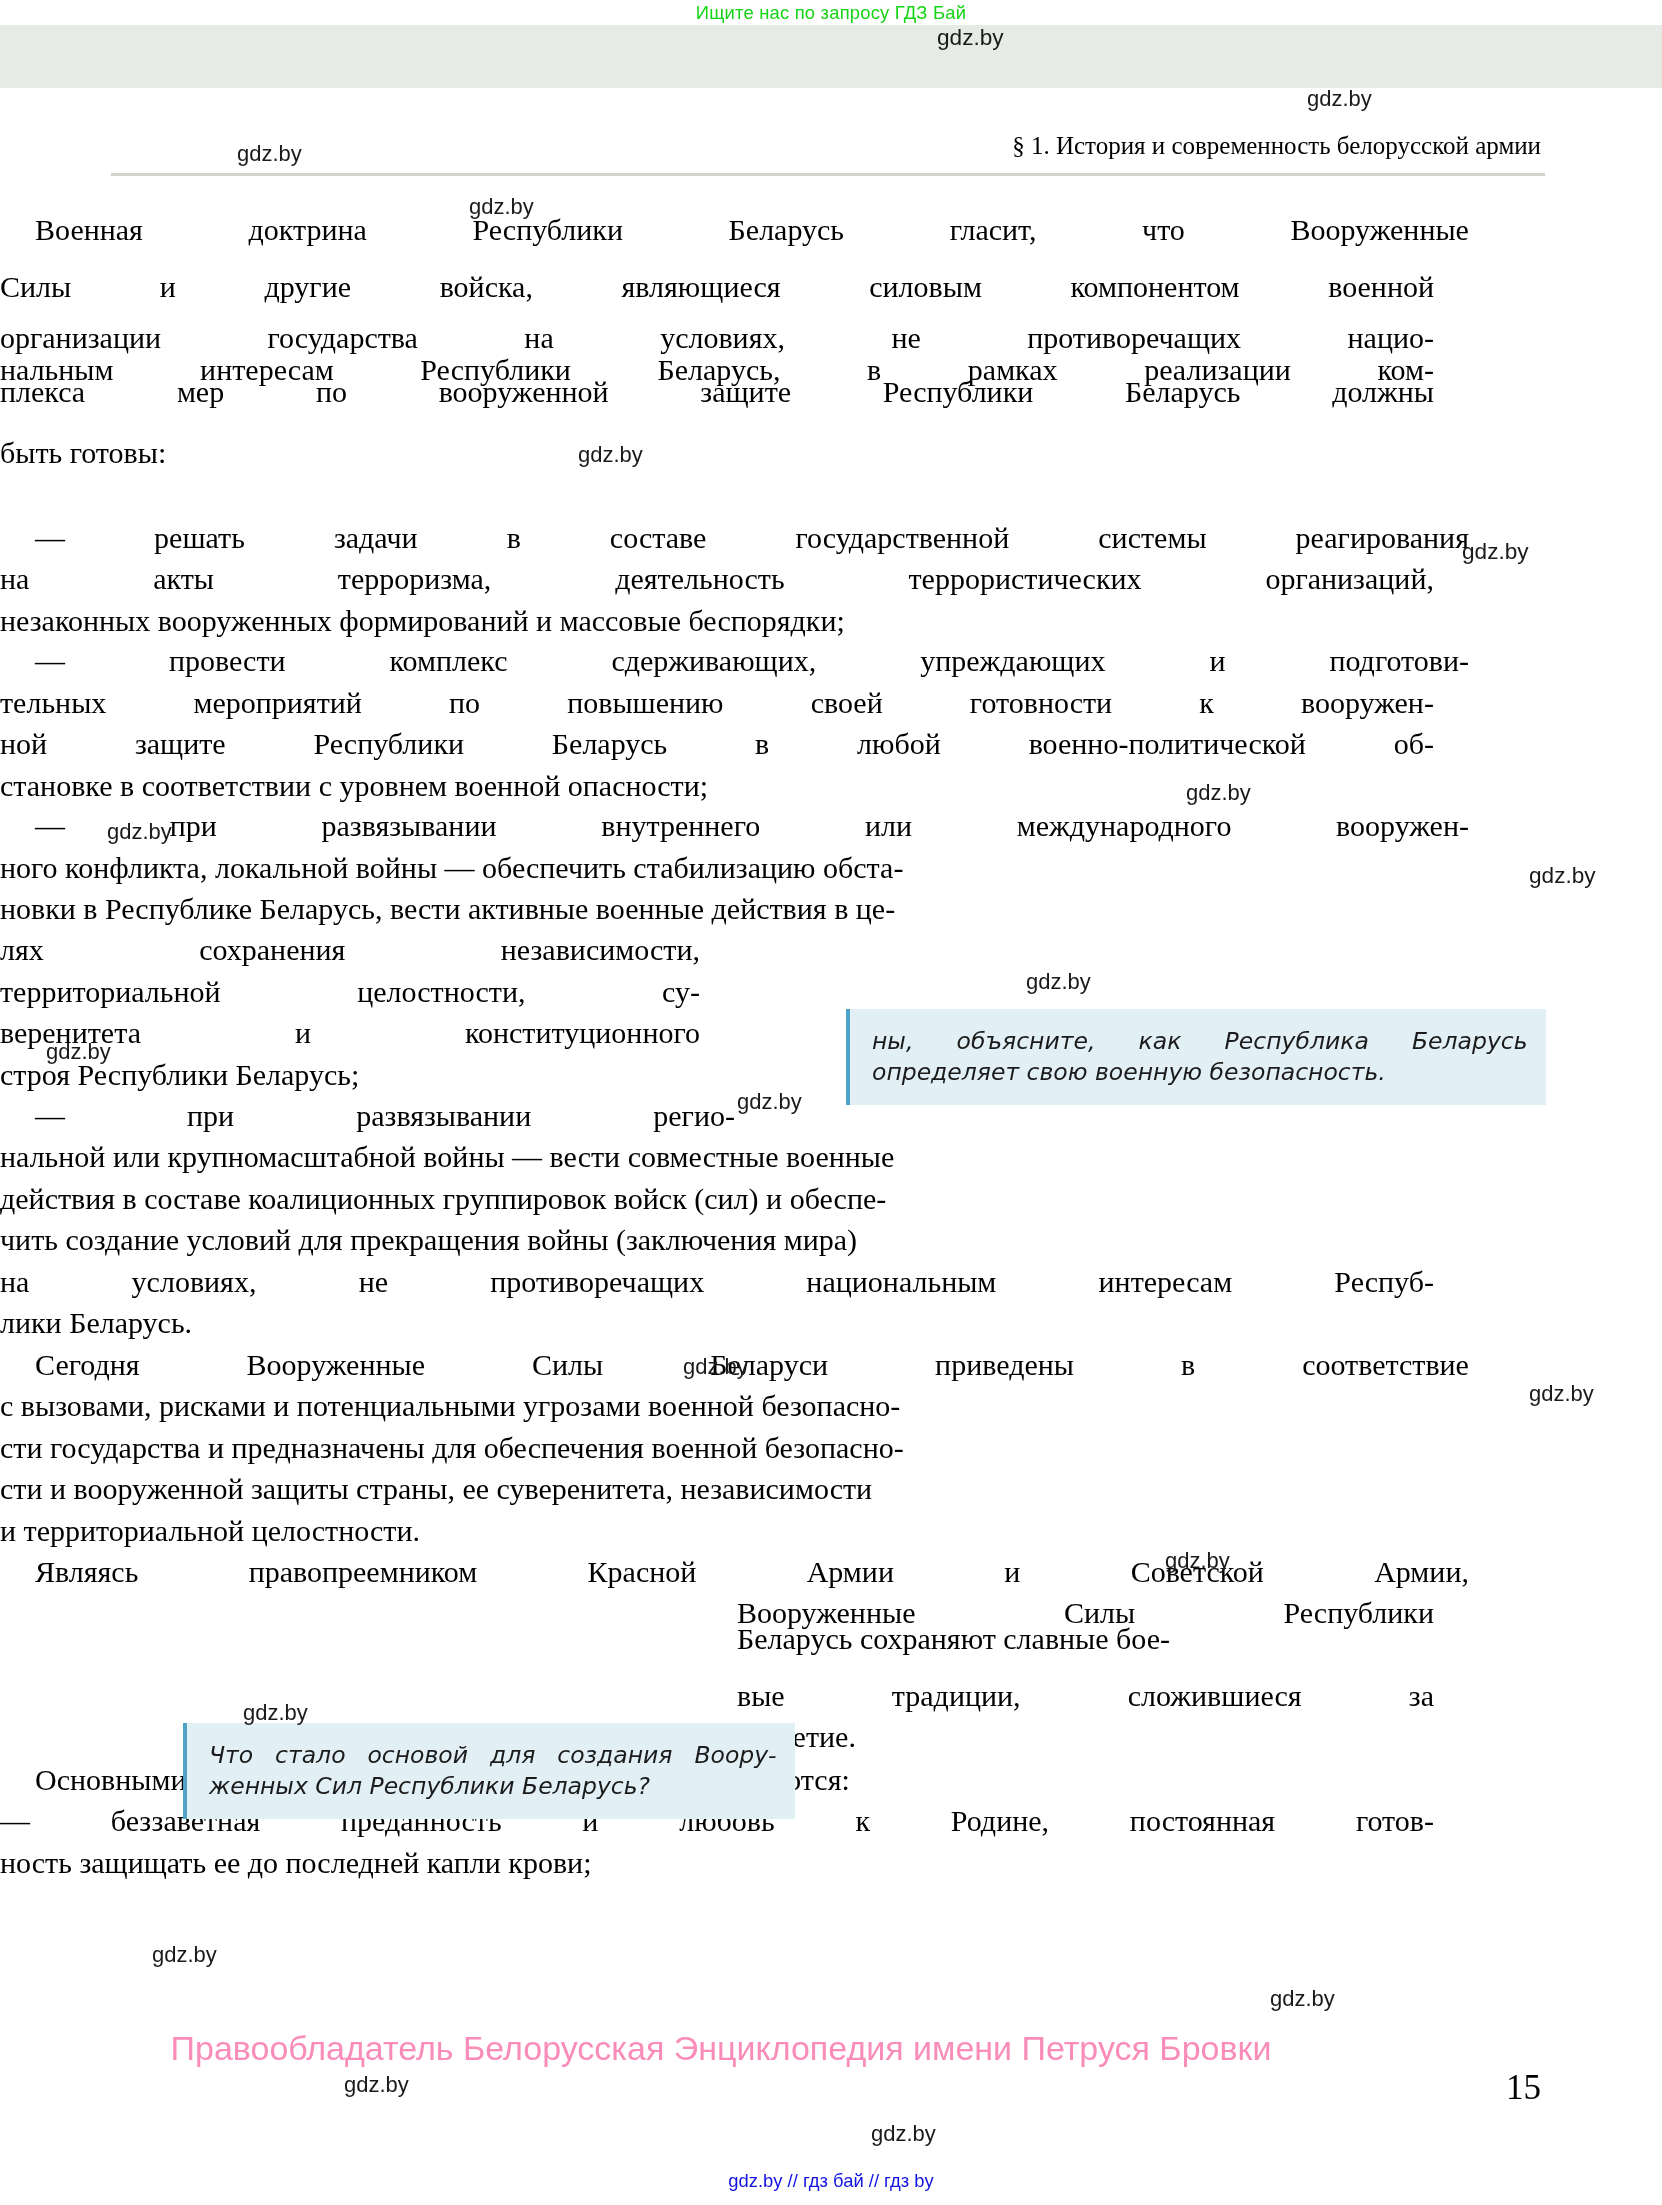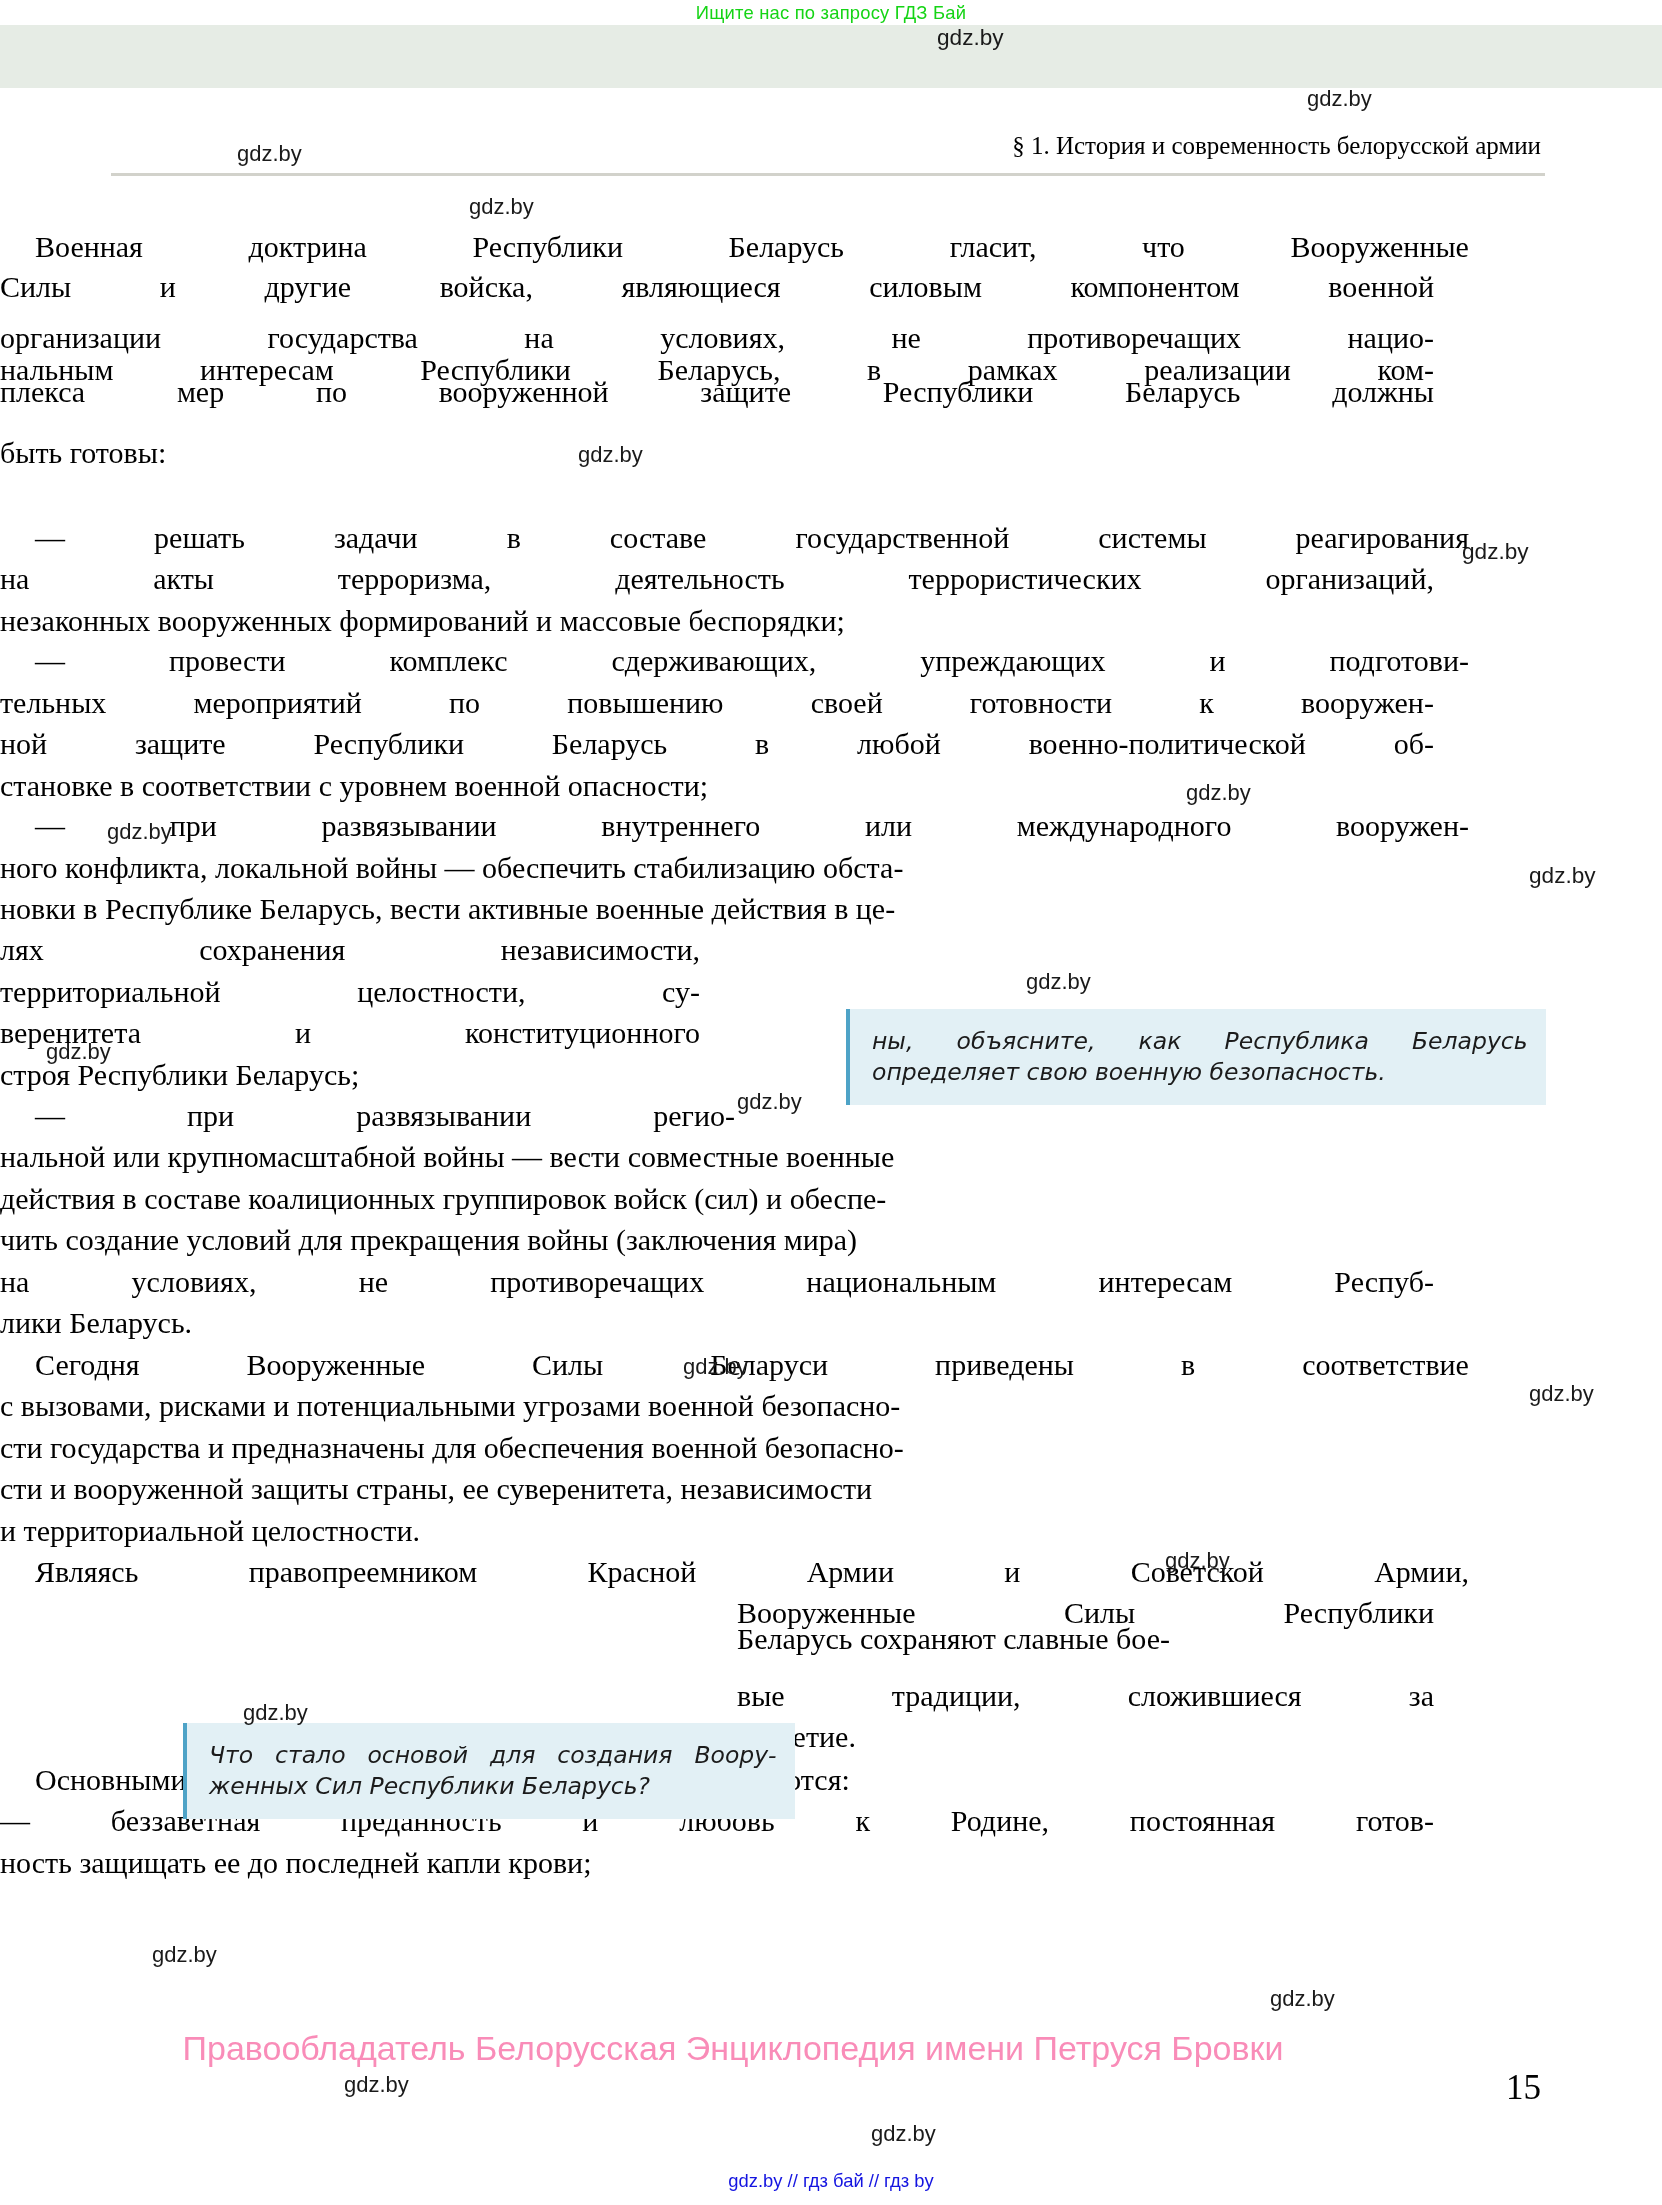--- a/index.html
+++ b/index.html
@@ -101,21 +101,21 @@
     display: flex;
     justify-content: space-between;
     white-space: nowrap;
   }
   .callout .cl.last { display: block; }
 
   
   .rightsholder {
     position: absolute;
     top: 2029px;
-    left: 12px;
+    left: 0;
     width: 1442px;
     text-align: center;
     font-family: "Liberation Sans", sans-serif;
     font-size: 34px;
     color: #f98cb8;
     white-space: nowrap;
   }
   .page-number {
     position: absolute;
     top: 2068px;
@@ -153,21 +153,21 @@
 <div id="page">
 
   <div class="promo-strip">Ищите нас по запросу ГДЗ Бай</div>
 
   <div class="header-band"></div>
 
   <div class="running-head">§ 1. История и современность белорусской армии</div>
   <div class="head-rule"></div>
 
   <div id="body-text">
-      <div class="ln j" style="top: 226px; padding-left: 35px; text-align: center;">
+      <div class="ln j" style="top: 209px; padding-left: 35px; text-align: center;">
         <span>Военная</span>
         <span>доктрина</span>
         <span>Республики</span>
         <span>Беларусь</span>
         <span>гласит,</span>
         <span>что</span>
         <span>Вооруженные</span>
       </div>
       <div class="ln j" style="top: 266px;">
         <span>Силы</span>

